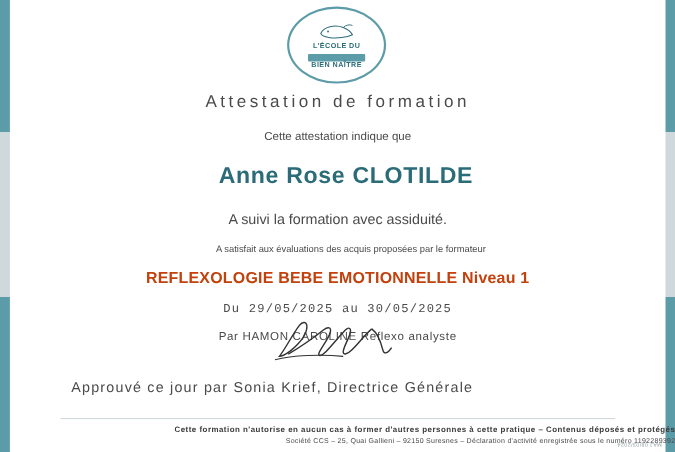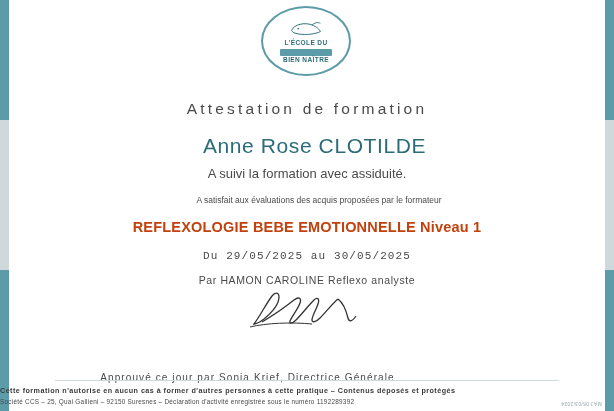--- a/index.html
+++ b/index.html
@@ -90,43 +90,43 @@
     margin-top: 2px;
     width: 52px;
     height: 7px;
     background: #5c9ba8;
     border-radius: 1px;
   }
 
   
   .content {
     position: absolute;
-    top: 100px;
+    top: 84px;
     left: 0;
     width: 614px;
     text-align: center;
   }
   .title {
     font-size: 15.5px;
     letter-spacing: 3.2px;
     color: #4a4a4a;
     font-weight: normal;
     margin-bottom: 16px;
   }
   .subtitle {
     font-size: 10.5px;
     color: #4a4a4a;
     margin-bottom: 18px;
   }
   .recipient {
     font-size: 21px;
-    font-weight: normal;
+    font-weight: bold;
     letter-spacing: 0.6px;
     color: #2c6c78;
-    margin-bottom: 8px;
+    margin-bottom: 20px;
     padding-left: 15px;
   }
   .line-assiduite {
     font-size: 13px;
     color: #4a4a4a;
     margin-bottom: 14px;
   }
   .line-evaluations {
     font-size: 8.5px;
     color: #4a4a4a;
@@ -157,44 +157,44 @@
   .signature {
     position: absolute;
     top: 286px;
     left: 50%;
     transform: translateX(-50%);
     width: 130px;
     height: 46px;
   }
   .approval {
     position: absolute;
-    top: 372px;
+    top: 344px;
     left: 0;
     width: 495px;
     text-align: center;
-    font-size: 10px;
+    font-size: 13px;
     letter-spacing: 1.1px;
     color: #4a4a4a;
   }
 
   
   .footer-rule {
     position: absolute;
     left: 55px;
     top: 380px;
     width: 504px;
     height: 1px;
     background: #cfd9dc;
   }
   .footer {
     position: absolute;
     top: 386px;
     left: 0;
     width: 614px;
-    text-align: left;
+    text-align: right;
   }
   .footer-line1 {
     font-size: 7.2px;
     font-weight: bold;
     letter-spacing: 0.45px;
     color: #3a3a3a;
     margin-bottom: 3px;
   }
   .footer-line2 {
     font-size: 6.4px;
@@ -237,20 +237,21 @@
         <circle cx="17" cy="17" r="1.4" fill="#2c6c78"></circle>
       </svg>
       <div class="logo-text1">L'ÉCOLE DU</div>
       <div class="logo-bar"></div>
       <div class="logo-text2">BIEN NAÎTRE</div>
     </div>
   </div>
 
   <div class="content">
     <div class="title">Attestation de formation</div>
+    <div class="subtitle">Cette attestation indique que</div>
     <div class="recipient">Anne Rose CLOTILDE</div>
     <div class="line-assiduite">A suivi la formation avec assiduité.</div>
     <div class="line-evaluations">A satisfait aux évaluations des acquis proposées par le formateur</div>
     <div class="course">REFLEXOLOGIE BEBE EMOTIONNELLE Niveau 1</div>
     <div class="dates">Du 29/05/2025 au 30/05/2025</div>
     <div class="trainer">Par HAMON CAROLINE Reflexo analyste</div>
   </div>
 
   <svg class="signature" viewBox="0 0 130 46">
     <path d="M12 38 C18 30, 24 18, 30 10 C33 6, 37 6, 37 11 C37 19, 28 28, 22 33 C18 36, 14 38, 12 38 Z" fill="none" stroke="#333" stroke-width="1.3"></path>

